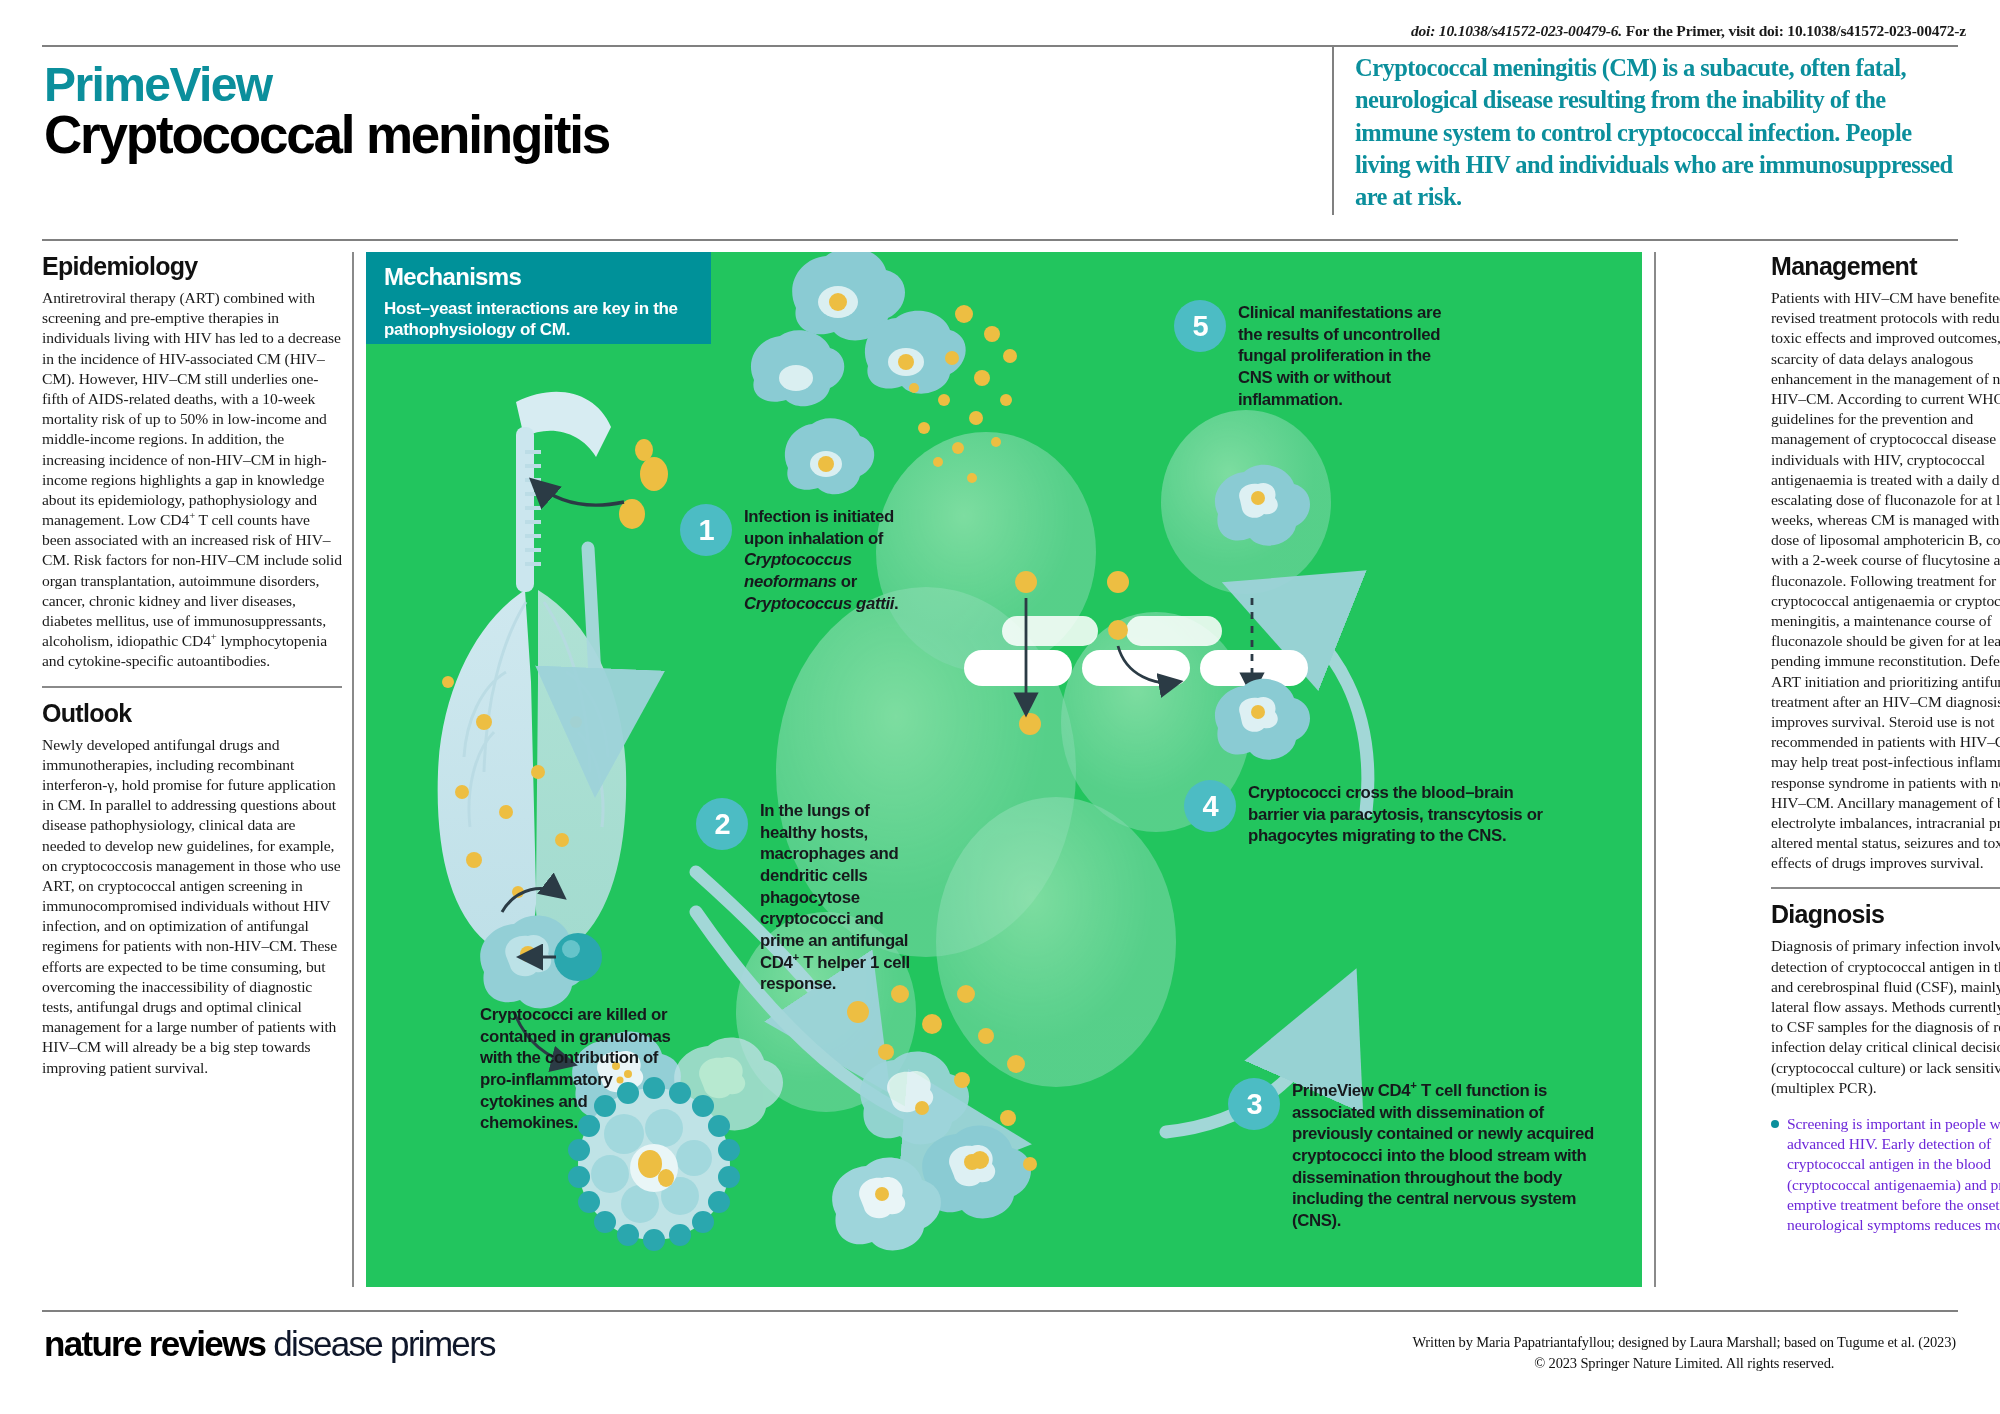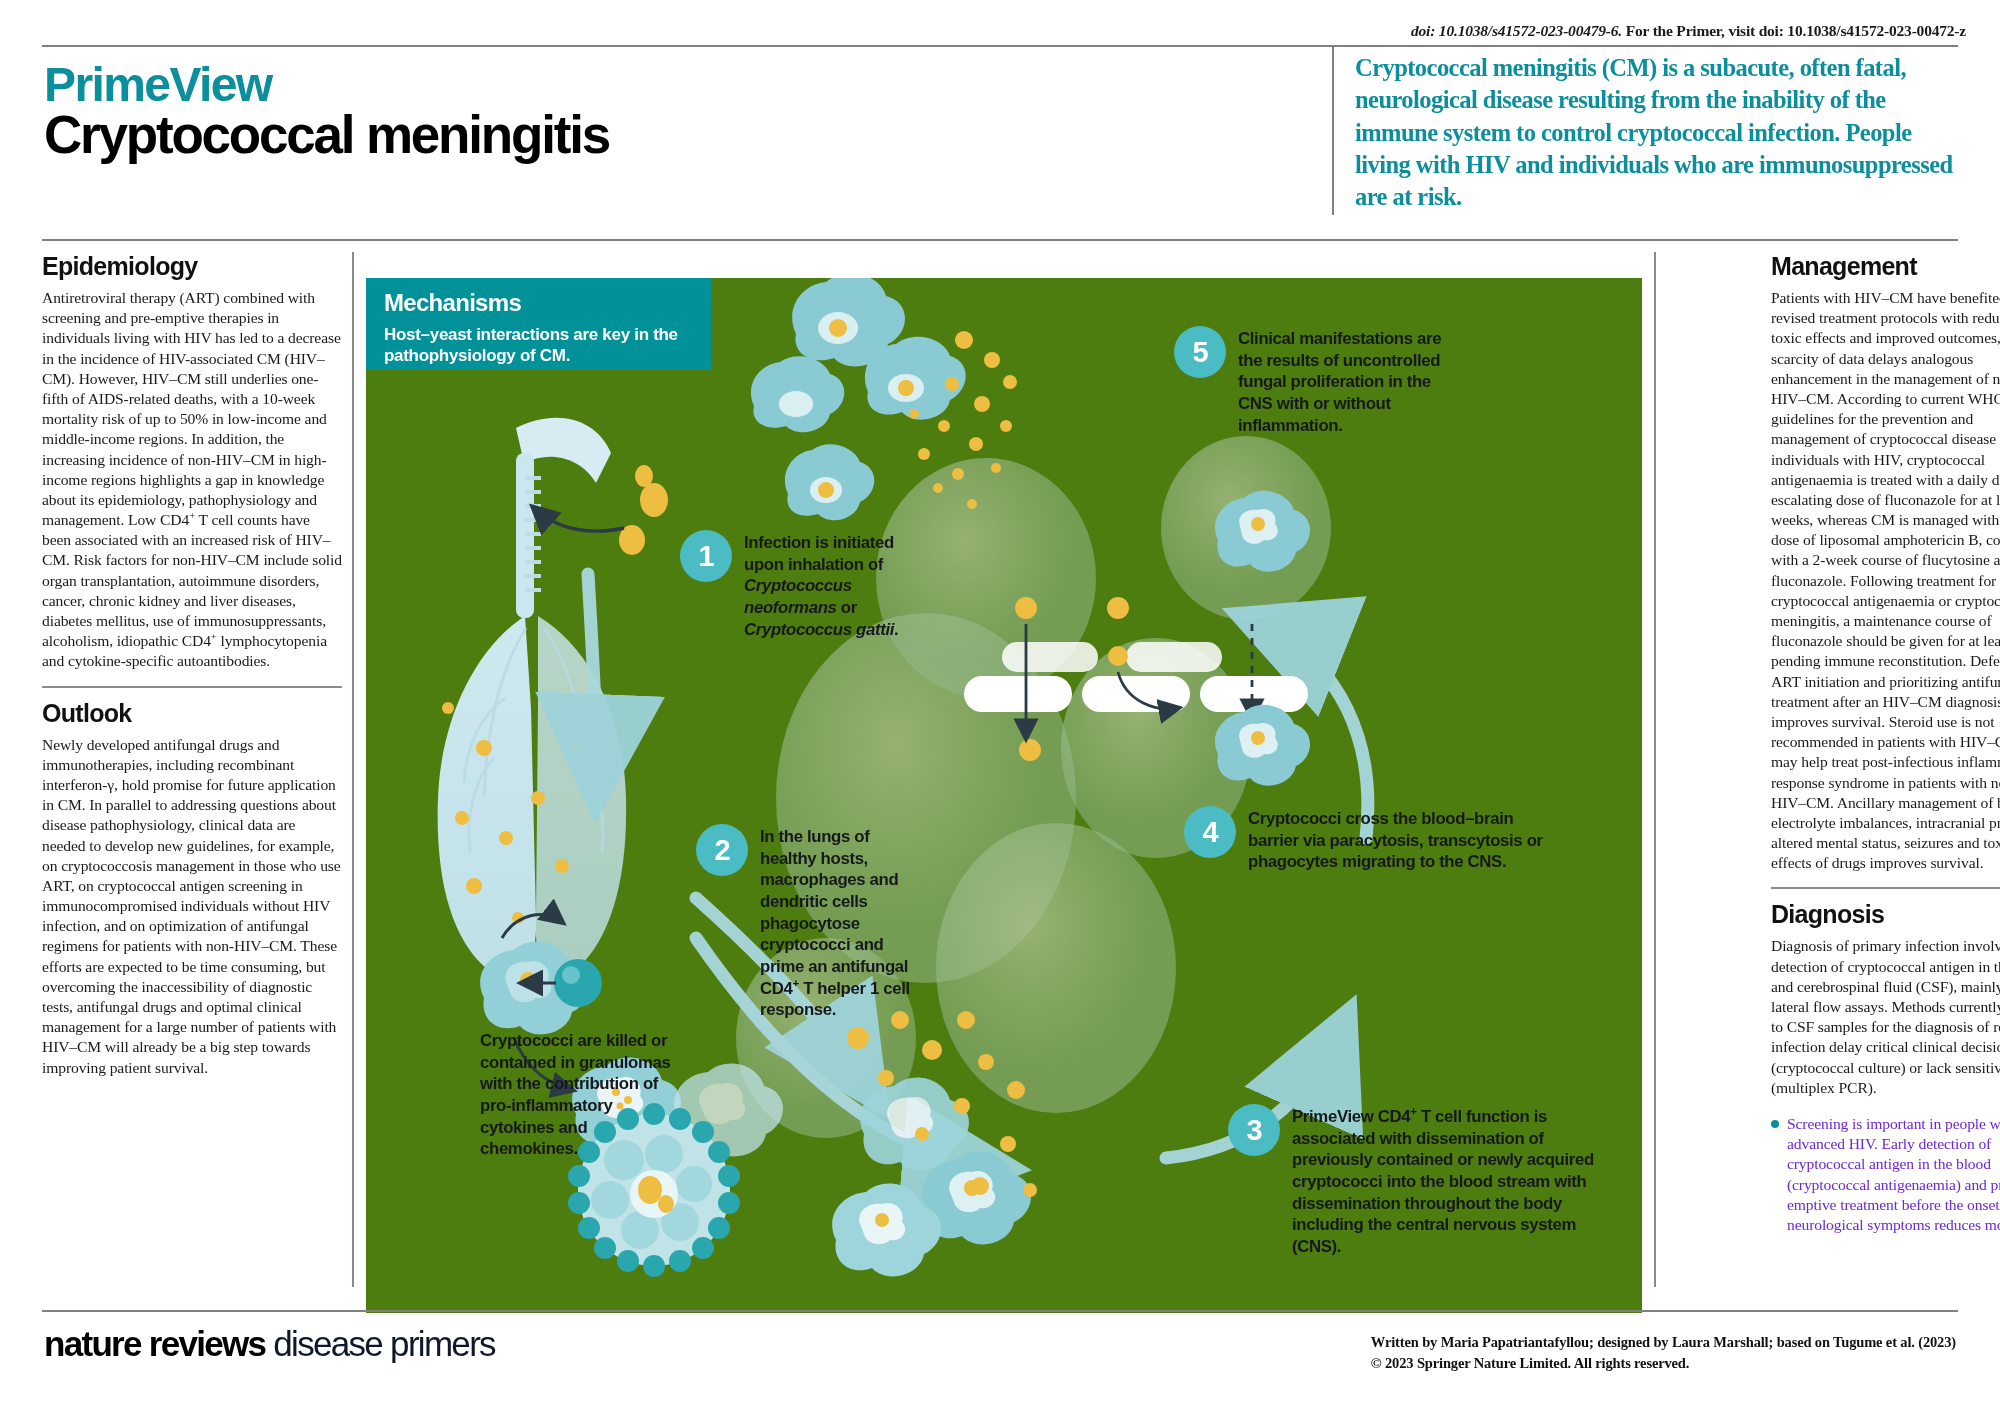--- a/index.html
+++ b/index.html
@@ -86,23 +86,22 @@
   }
   sup { font-size: 0.68em; vertical-align: super; line-height: 0; }
 
   .vdiv-left { position: absolute; left: 352px; top: 252px; width: 2px; height: 1035px; background: #8a8a8a; }
   .vdiv-right { position: absolute; left: 1654px; top: 252px; width: 2px; height: 1035px; background: #8a8a8a; }
 
   
   .diagram {
     position: absolute; left: 366px; top: 252px;
     width: 1276px; height: 1035px;
-    background: #4d7c0f;
+    background: #22c55e;
     overflow: hidden;
-    margin-top: 26px;
   }
   .mech-box {
     position: absolute; left: 0; top: 0; width: 345px; height: 92px;
     background: #009199; padding: 11px 16px 0 18px;
   }
   .mech-title { color: #fff; font-size: 24px; font-weight: bold; letter-spacing: -0.7px; }
   .mech-sub { color: #fff; font-size: 17px; font-weight: bold; line-height: 1.24; margin-top: 7px; letter-spacing: -0.3px; }
 
   .step {
     position: absolute;
@@ -133,24 +132,23 @@
   
   .foot-rule { position: absolute; left: 42px; top: 1310px; width: 1916px; height: 2px; background: #808080; }
   .brand {
     position: absolute; left: 44px; top: 1324px;
     font-size: 35px; letter-spacing: -1.7px; white-space: nowrap;
   }
   .brand .b1 { font-weight: bold; color: #000; }
   .brand .b2 { font-weight: normal; color: #0f172a; }
   .credits {
     position: absolute; right: 44px; top: 1332px;
-    text-align: left; font-size: 14.5px; line-height: 1.42;
+    text-align: center; font-size: 14.5px; line-height: 1.42;
     font-family: "Liberation Serif", serif; color: #111;
     letter-spacing: -0.15px;
-    font-weight: bold;
   }
 </style>
 </head>
 <body>
 
 <div class="page">
 
   <div class="doi-line">
     <span class="it">doi: 10.1038/s41572-023-00479-6.</span>
     <span class="bd">For the Primer, visit doi: 10.1038/s41572-023-00472-z</span>

